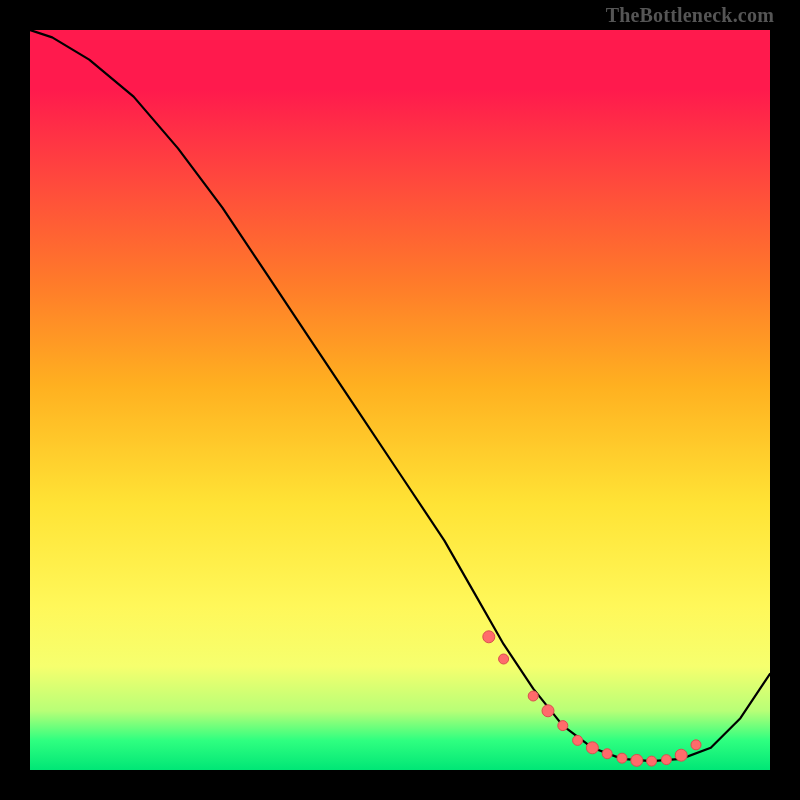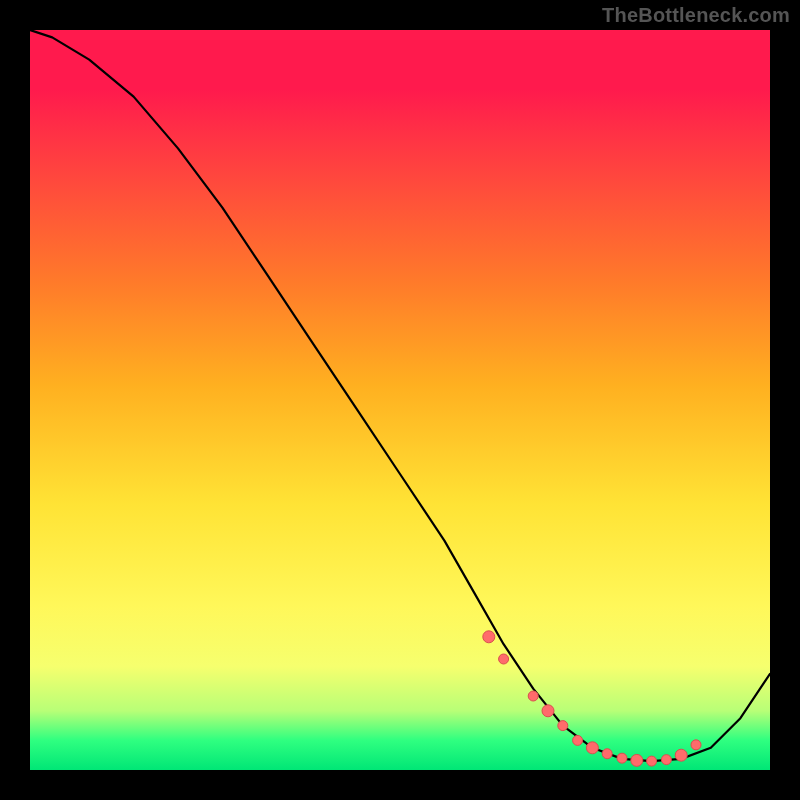--- a/index.html
+++ b/index.html
@@ -13,26 +13,27 @@
   }
   .frame {
     position: relative;
     width: 800px;
     height: 800px;
     background: #000;
   }
   .watermark {
     position: absolute;
     top: 4px;
-    right: 10px;
+    right: 26px;
     color: #555;
     font-size: 20px;
     font-weight: 600;
     letter-spacing: 0.2px;
     z-index: 50;
+    font-family: Liberation Serif, serif;
   }
   .plot-area {
     position: absolute;
     left: 30px;
     top: 30px;
     width: 740px;
     height: 740px;
     overflow: hidden;
   }
   .gradient {

